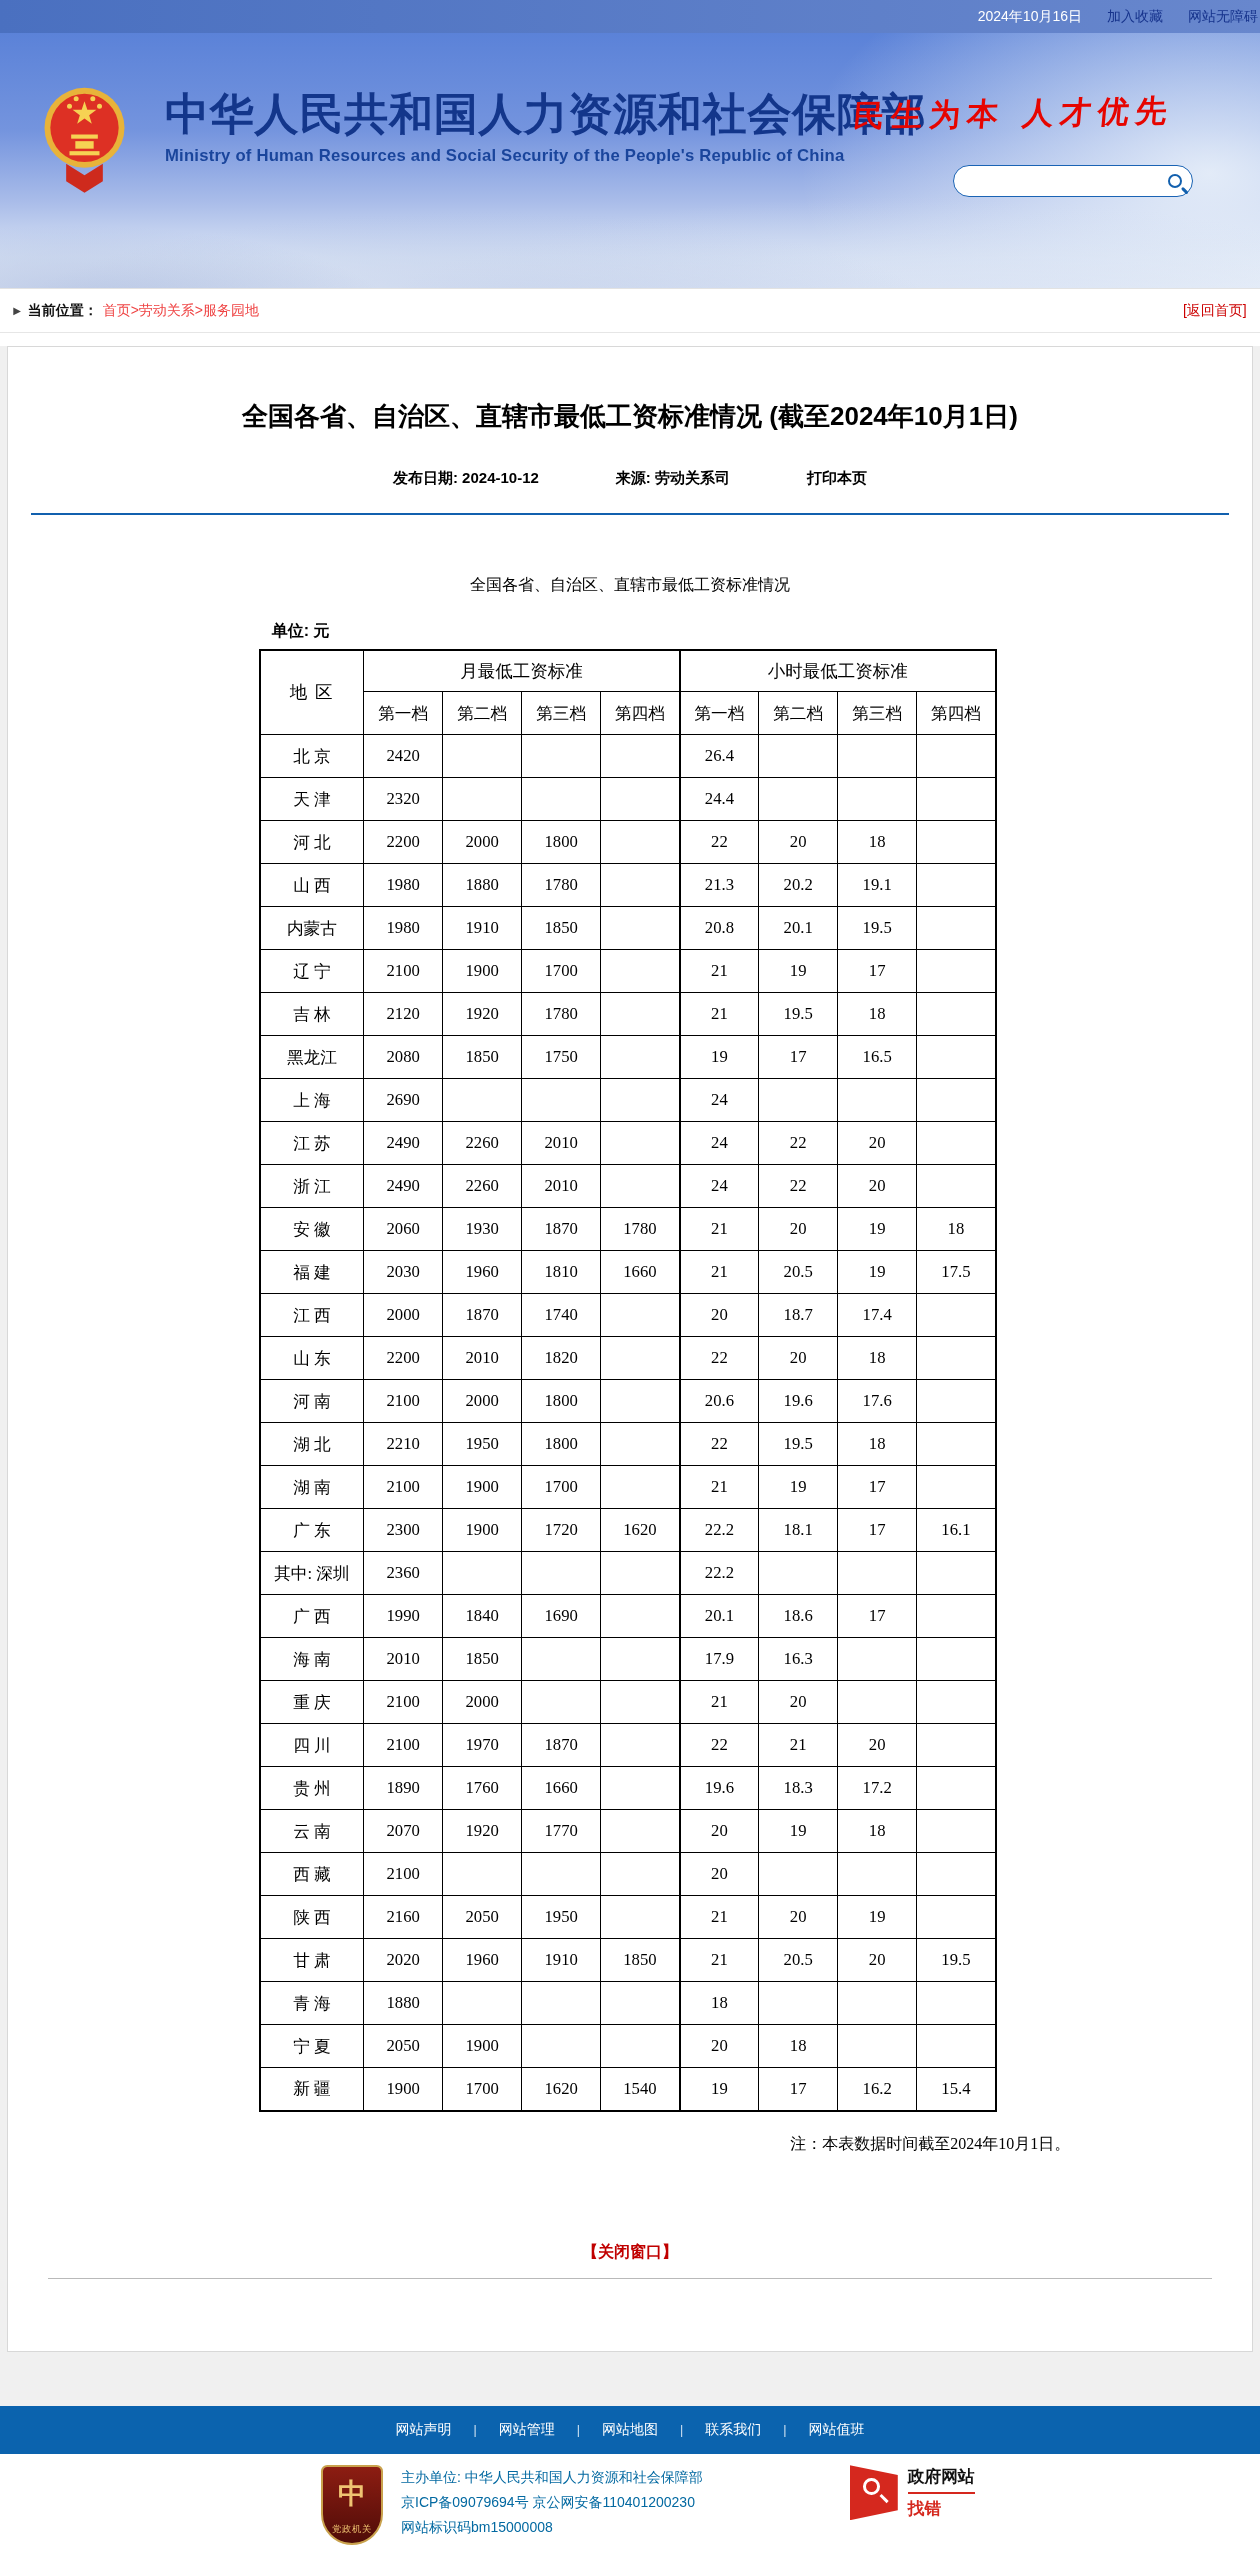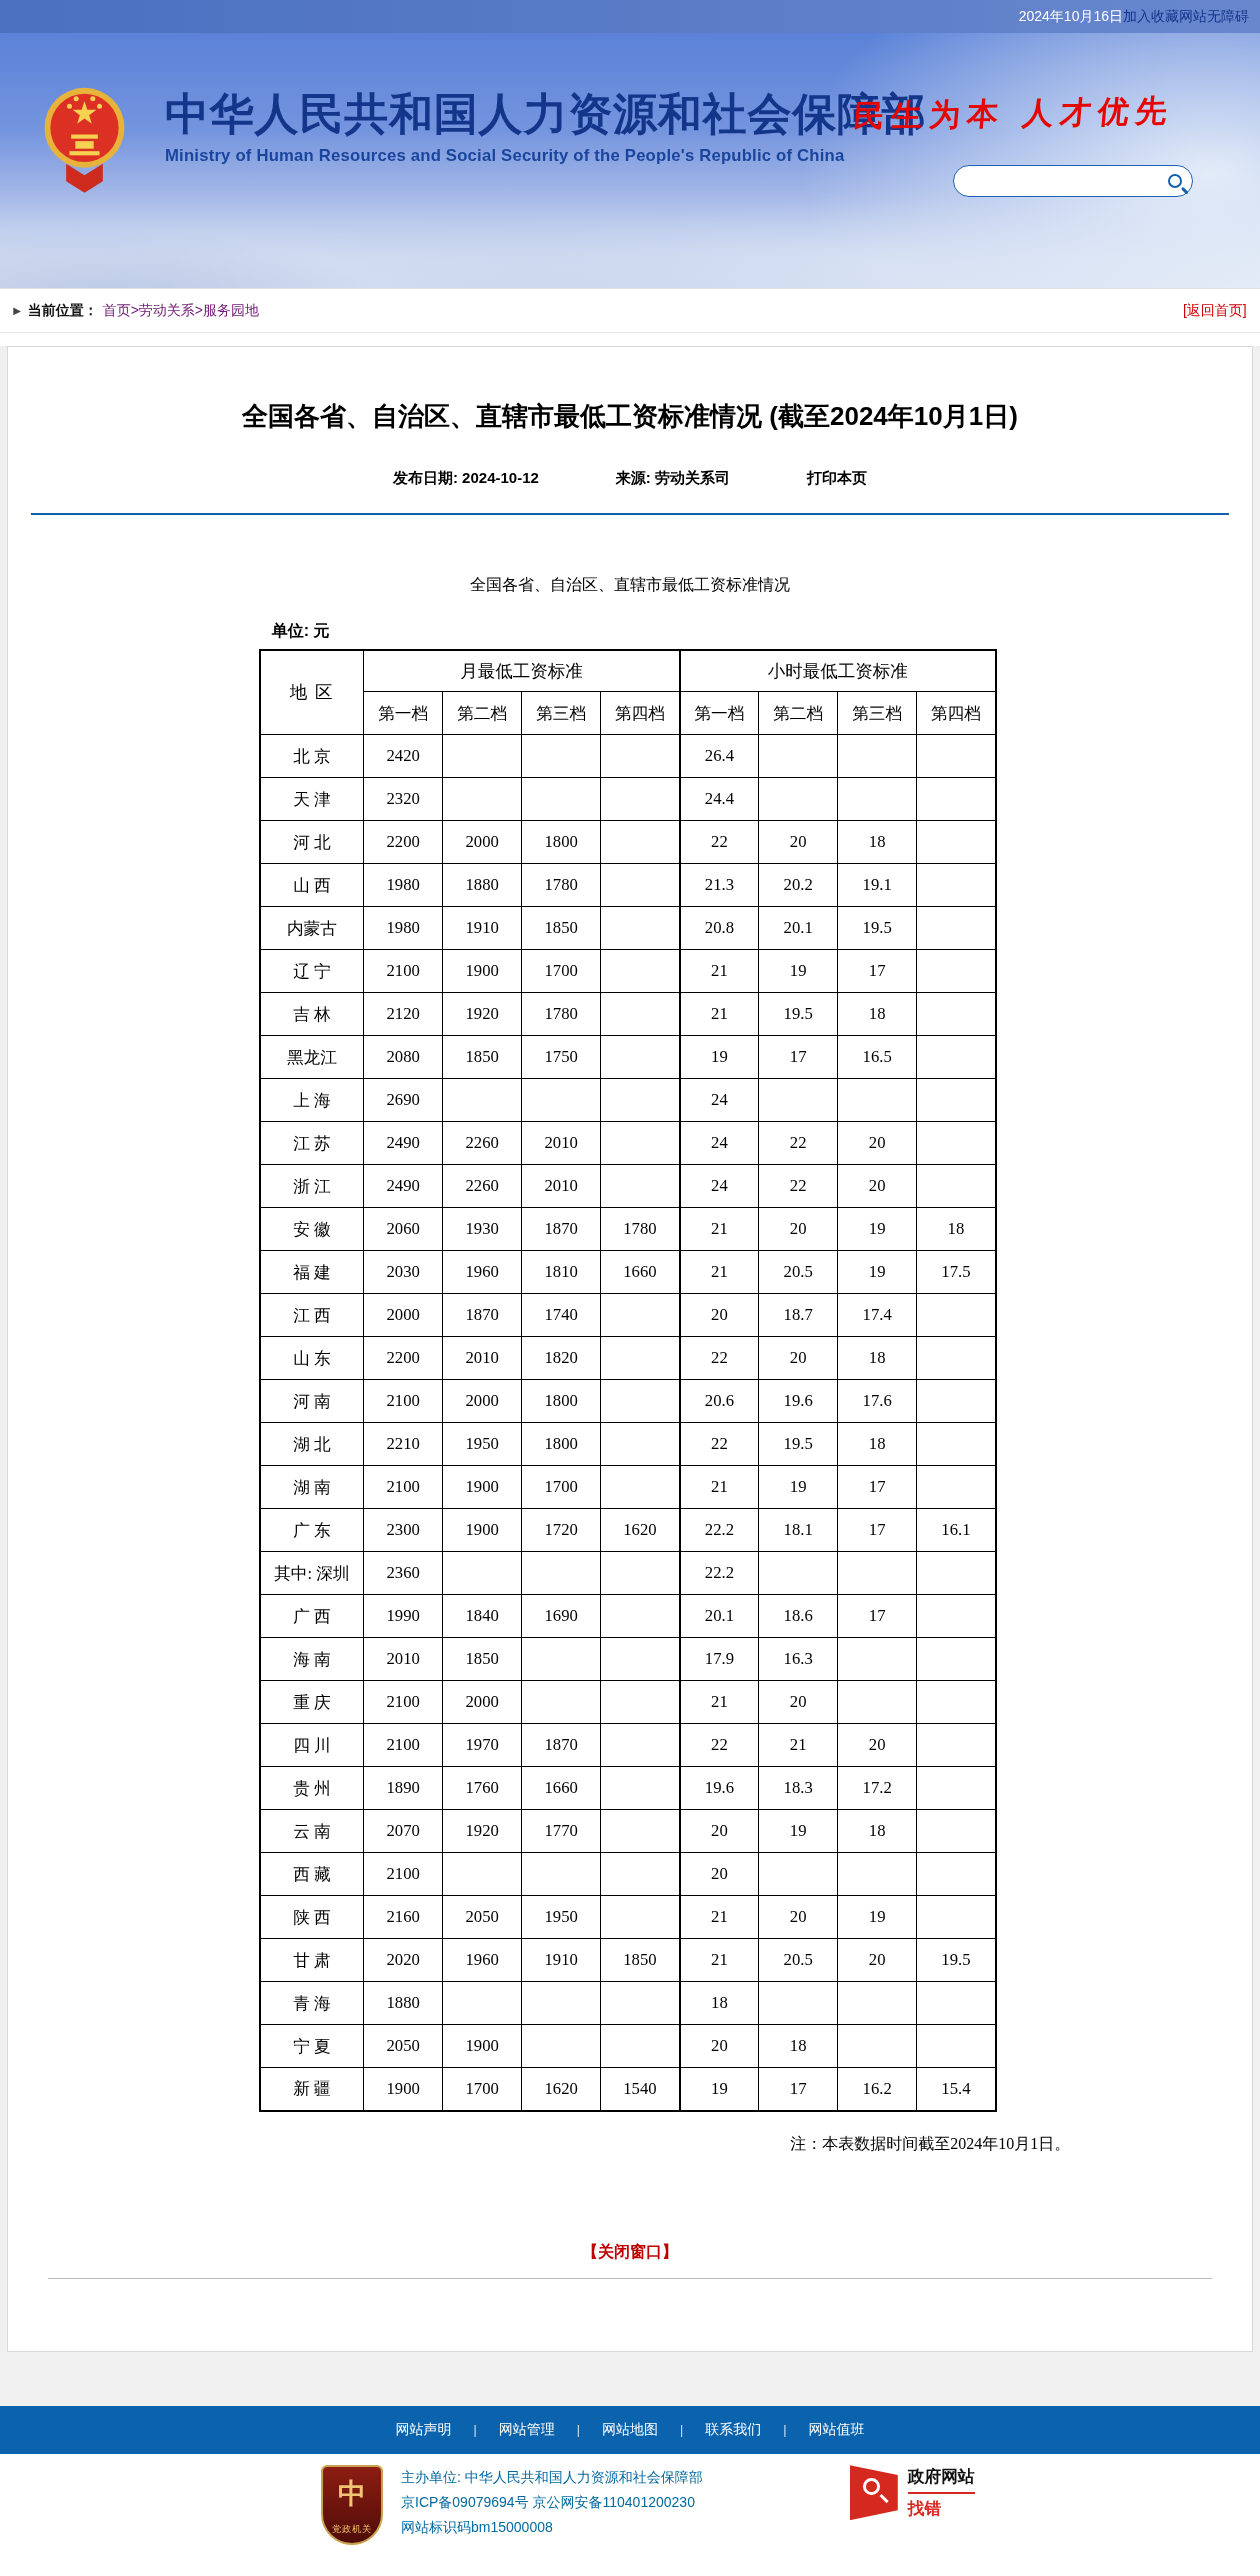--- a/index.html
+++ b/index.html
@@ -1,19 +1,19 @@
 <!DOCTYPE html>
 <html style="font-size:13.3px"><head>
 <meta charset="utf-8">
 <style>
   * { margin:0; padding:0; box-sizing:border-box; }
   body { width:1260px; height:2576px; background:#fff; font-family:"Liberation Sans", sans-serif; position:relative; }
 
   
-  .topbar { height:33px; background:linear-gradient(to right,#4a70c0,#6887cd); display:flex; justify-content:flex-end; align-items:center; padding-right:11px; }
+  .topbar { height:33px; background:linear-gradient(to right,#4a70c0,#6887cd); display:flex; justify-content:flex-end; align-items:center; gap:25px; padding-right:2px; }
   .topbar .date { color:#fff; font-size:14px; }
   .topbar .toplink { color:#16338c; font-size:14px; cursor:pointer; }
 
   
   .header { height:255px; position:relative; overflow:hidden;
     background:
       radial-gradient(ellipse 517px 150px at 6% 112%, rgba(142,163,211,.65), transparent 62%),
       radial-gradient(ellipse 751px 192px at 38% 118%, rgba(173,190,226,.70), transparent 64%),
       radial-gradient(ellipse 834px 217px at 72% 120%, rgba(205,217,240,.85), transparent 66%),
       radial-gradient(ellipse 584px 350px at 96% 55%, rgba(235,242,250,.9), transparent 70%),
@@ -26,21 +26,21 @@
   .slogan { position:absolute; right:87px; top:60px; color:#e60500; font-size:31px; font-weight:bold; letter-spacing:6.7px; transform:skewX(-6deg) rotate(-1deg); font-family:"DejaVu Serif", serif; }
   .searchbox { position:absolute; right:67px; top:132px; width:240px; height:32px; background:#fff; border:1.7px solid #1a63b4; border-radius:16px; display:flex; align-items:center; }
   .searchbox input { flex:1; border:none; outline:none; background:transparent; height:25px; margin-left:11.7px; font-size:12.5px; }
   .mag { width:14px; height:14px; border:2.5px solid #1260ae; border-radius:50%; position:relative; margin-right:10px; flex:0 0 auto; cursor:pointer; }
   .mag::after { content:""; position:absolute; width:7.5px; height:2.5px; background:#1260ae; transform:rotate(45deg); left:11px; top:12.5px; border-radius:1.7px; }
 
   
   .breadcrumb { height:45px; background:#fff; border-top:0.8px solid #e2e2e2; border-bottom:0.8px solid #e6e6e6; display:flex; align-items:center; padding:0 13.3px; font-size:14px; }
   .bc-arrow { color:#444; font-size:10px; margin-right:6.7px; }
   .bc-label { font-weight:bold; color:#111; }
-  .bc-path { color:#701a75; margin-left:5px; cursor:pointer; }
+  .bc-path { color:#ef4444; margin-left:5px; cursor:pointer; }
   .bc-back { margin-left:auto; color:#cc0000; cursor:pointer; }
 
   
   .main { height:2060px; background:#f0f0f0; }
   .card { margin:12.5px 6.7px 0; height:2006px; background:#fff; border:0.8px solid #d8d8d8; overflow:hidden; }
   .art-title { margin-top:52px; text-align:center; font-size:26px; font-weight:bold; color:#000; }
   .art-meta { margin-top:35px; display:flex; justify-content:center; gap:77px; font-size:15px; font-weight:bold; color:#000; }
   .art-meta .print { cursor:pointer; }
   .blue-rule { margin:25px 23px 0; height:2.5px; background:#1160ae; }
   .tbl-caption { margin-top:60px; text-align:center; font-size:16px; color:#000; font-family:"Liberation Serif", serif; }

